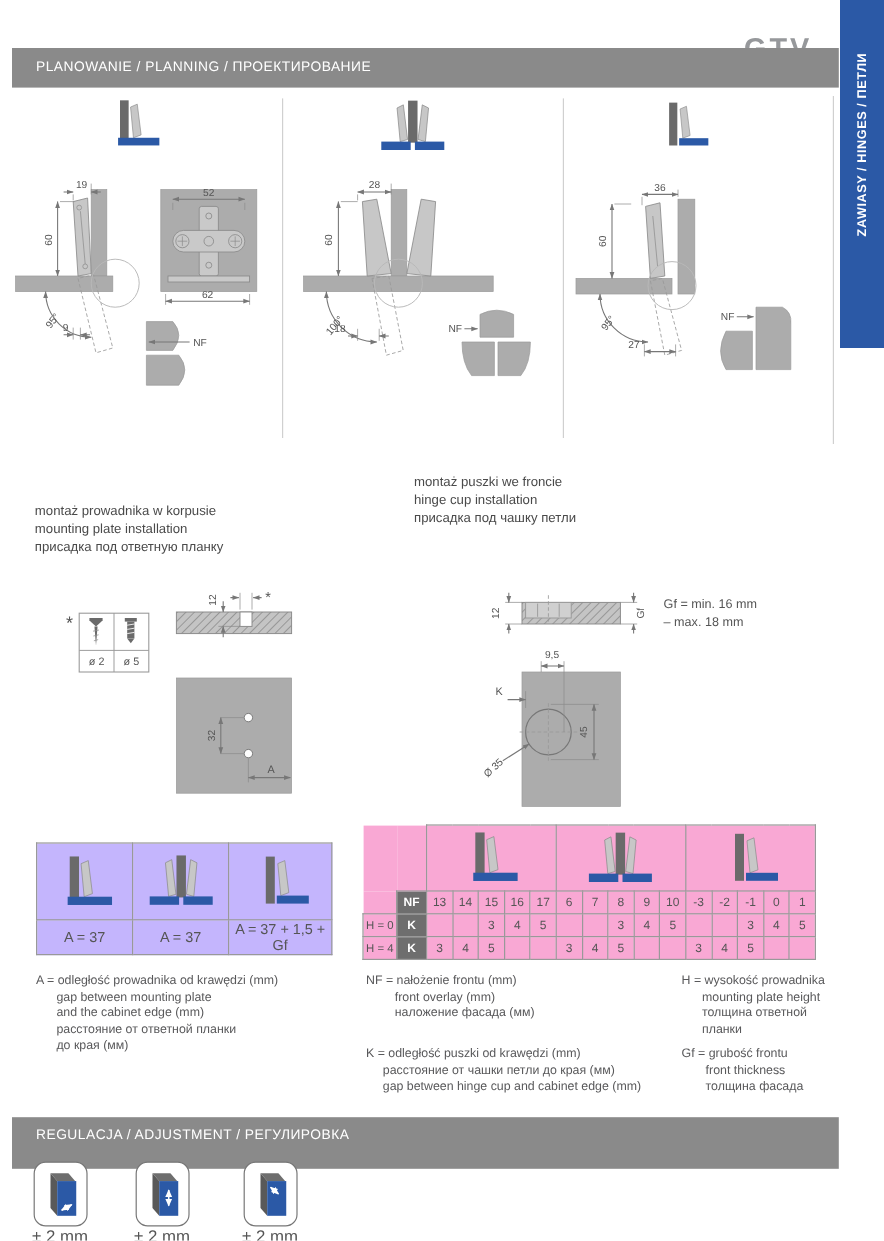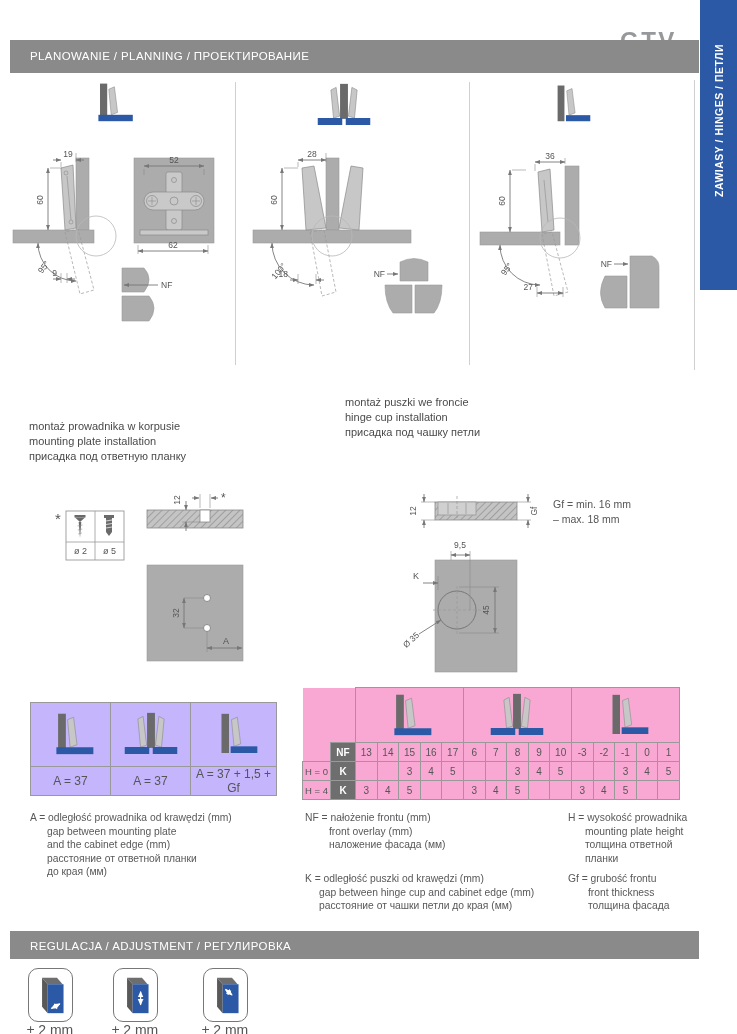--- a/index.html
+++ b/index.html
@@ -432,36 +432,36 @@
   <span class="ind" style="padding-left:17px">расстояние от ответной планки</span>
   <span class="ind" style="padding-left:17px">до края (мм)</span>
 </div>
 <div class="legend" style="left:305px;top:811px">
   <span class="ind">NF = nałożenie frontu (mm)</span>
   <span class="ind" style="padding-left:24px">front overlay (mm)</span>
   <span class="ind" style="padding-left:24px">наложение фасада (мм)</span>
 </div>
 <div class="legend" style="left:305px;top:872px">
   <span class="ind">K = odległość puszki od krawędzi (mm)</span>
+  <span class="ind" style="padding-left:14px">расстояние от чашки петли до края (мм)</span>
   <span class="ind" style="padding-left:14px">gap between hinge cup and cabinet edge (mm)</span>
-  <span class="ind" style="padding-left:14px">расстояние от чашки петли до края (мм)</span>
 </div>
 <div class="legend" style="left:568px;top:811px">
   <span class="ind">H = wysokość prowadnika</span>
   <span class="ind" style="padding-left:17px">mounting plate height</span>
   <span class="ind" style="padding-left:17px">толщина ответной</span>
   <span class="ind" style="padding-left:17px">планки</span>
 </div>
 <div class="legend" style="left:568px;top:872px">
   <span class="ind">Gf = grubość frontu</span>
   <span class="ind" style="padding-left:20px">front thickness</span>
   <span class="ind" style="padding-left:20px">толщина фасада</span>
 </div>
 
-<div class="bar" style="top:931px;height:28px;line-height:31px">
+<div class="bar" style="top:931px;height:43px;line-height:31px">
   <span>REGULACJA / ADJUSTMENT / РЕГУЛИРОВКА</span>
 </div>
 
 <div class="adj-box" style="left:28px;top:968px">
   <svg width="42" height="51" viewBox="0 0 45 54">
         <polygon points="20,16 36,16 30,9 14,9" fill="#6E6E6E"></polygon>
         <polygon points="20,16 20,47 14,40 14,9" fill="#595959"></polygon>
         <rect x="20" y="16" width="17" height="31" fill="#2B59A6"></rect>
         <line x1="24" y1="42" x2="33" y2="37" stroke="#fff" stroke-width="1.4" marker-start="url(#arW)" marker-end="url(#arW)"></line>
       </svg>

